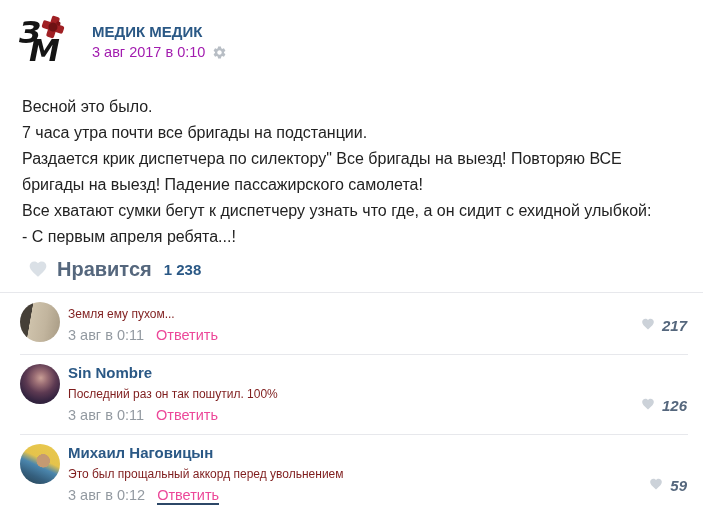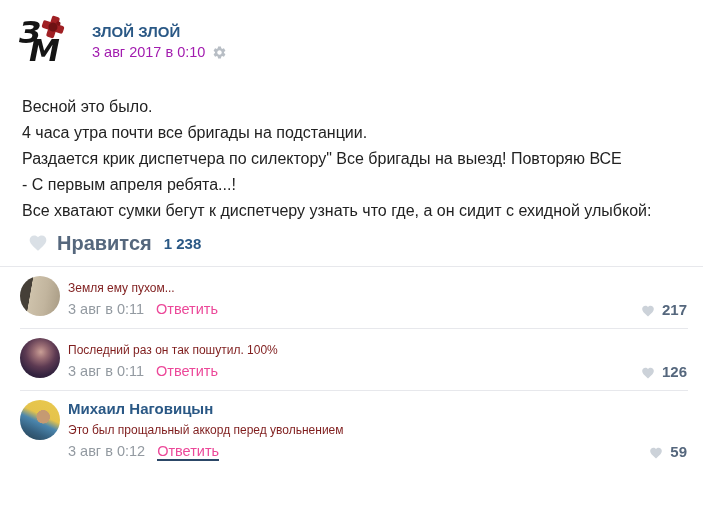--- a/index.html
+++ b/index.html
@@ -37,21 +37,21 @@
   .comment{position:relative;padding:9px 20px 10px 68px;}
   .c-avatar{position:absolute;left:20px;top:9px;width:40px;height:40px;border-radius:50%;cursor:pointer;}
   .av-0{background:linear-gradient(100deg,#453f37 0%,#453f37 28%,#cec2ab 29%,#c2b59e 62%,#a79a83 100%);}
   .av-1{background:radial-gradient(circle at 52% 35%,#c99f96 0%,#9a6d74 20%,#5d3a52 45%,#352440 70%,#241a30 100%);}
   .av-2{background:radial-gradient(circle at 58% 42%,#c59a72 0%,#c59a72 20%,rgba(0,0,0,0) 21%),linear-gradient(205deg,#e9c94f 0%,#e5c34b 40%,#4b86ad 55%,#35607f 75%,#27404f 100%);}
   .c-author{font-size:15px;font-weight:bold;color:#2a5885;line-height:18px;cursor:pointer;display:inline-block;}
   .c-text{margin-top:2px;font-size:12px;color:#7f1d1d;line-height:20px;}
   .c-meta{margin-top:3px;font-size:14.5px;color:#939aa1;line-height:17px;}
   .c-reply{color:#ec4899;margin-left:12px;cursor:pointer;}
   .c-reply.underlined{border-bottom:2px solid #2c4767;padding-bottom:0px;}
-  .c-like{position:absolute;right:16px;bottom:10px;display:flex;align-items:flex-end;cursor:pointer;}
+  .c-like{position:absolute;right:16px;bottom:20px;display:flex;align-items:flex-start;cursor:pointer;font-style:italic;}
   .heart-small{width:14px;height:14px;display:inline-flex;}
   .c-like-count{margin-left:7px;font-size:15px;font-weight:bold;color:#55677d;}
 </style>
 </head>
 <body>
 
 <div class="card">
 
   <div class="post-header">
     <div class="logo-avatar">
@@ -60,38 +60,39 @@
           <rect x="-4" y="-11" width="8" height="22" rx="2" fill="#a02024"></rect>
           <rect x="-11" y="-4" width="22" height="8" rx="2" fill="#a02024"></rect>
           <circle cx="0" cy="0" r="4.5" fill="#6e1113"></circle>
           <circle cx="4" cy="-5" r="2.2" fill="#7c1216"></circle>
         </g>
         <text x="1" y="29" font-family="DejaVu Sans, sans-serif" font-size="31" font-weight="bold" font-style="italic" fill="#141414">З</text>
         <text x="11" y="47" font-family="DejaVu Sans, sans-serif" font-size="31" font-weight="bold" font-style="italic" fill="#141414">М</text>
       </svg>
     </div>
     <div class="post-head-text">
-      <span class="post-author">ЗЛОЙ ЗЛОЙ</span>
+      <span class="post-author">МЕДИК МЕДИК</span>
       <div class="post-date-row">
         <span class="post-date">3 авг 2017 в 0:10</span>
         <span class="gear">
           <svg width="15" height="15" viewBox="0 0 24 24" fill="#b8bec5">
               <path d="M19.14 12.94c.04-.3.06-.61.06-.94 0-.32-.02-.64-.07-.94l2.03-1.58c.18-.14.23-.41.12-.61l-1.92-3.32c-.12-.22-.37-.29-.59-.22l-2.39.96c-.5-.38-1.03-.7-1.62-.94l-.36-2.54c-.04-.24-.24-.41-.48-.41h-3.84c-.24 0-.43.17-.47.41l-.36 2.54c-.59.24-1.13.57-1.62.94l-2.39-.96c-.22-.08-.47 0-.59.22L2.74 8.87c-.12.21-.08.47.12.61l2.03 1.58c-.05.3-.09.63-.09.94s.02.64.07.94l-2.03 1.58c-.18.14-.23.41-.12.61l1.92 3.32c.12.22.37.29.59.22l2.39-.96c.5.38 1.03.7 1.62.94l.36 2.54c.05.24.24.41.48.41h3.84c.24 0 .44-.17.47-.41l.36-2.54c.59-.24 1.13-.56 1.62-.94l2.39.96c.22.08.47 0 .59-.22l1.92-3.32c.12-.22.07-.47-.12-.61l-2.01-1.58zM12 15.6c-1.98 0-3.6-1.62-3.6-3.6s1.62-3.6 3.6-3.6 3.6 1.62 3.6 3.6-1.62 3.6-3.6 3.6z"></path>
             </svg>
         </span>
       </div>
     </div>
   </div>
 
   <div class="post-text">
     <div class="line">Весной это было.</div>
-    <div class="line">4 часа утра почти все бригады на подстанции.</div>
+    <div class="line">7 часа утра почти все бригады на подстанции.</div>
     <div class="line">Раздается крик диспетчера по силектору" Все бригады на выезд! Повторяю ВСЕ</div>
+    <div class="line">бригады на выезд! Падение пассажирского самолета!</div>
+    <div class="line">Все хватают сумки бегут к диспетчеру узнать что где, а он сидит с ехидной улыбкой:</div>
     <div class="line">- С первым апреля ребята...!</div>
-    <div class="line">Все хватают сумки бегут к диспетчеру узнать что где, а он сидит с ехидной улыбкой:</div>
   </div>
 
   <div class="likes-row">
     <span class="heart-big">
       <svg width="20" height="20" viewBox="0 0 24 24" fill="#dae0e6">
           <path d="M12 21.35l-1.45-1.32C5.4 15.36 2 12.28 2 8.5 2 5.42 4.42 3 7.5 3c1.74 0 3.41.81 4.5 2.09C13.09 3.81 14.76 3 16.5 3 19.58 3 22 5.42 22 8.5c0 3.78-3.4 6.86-8.55 11.54L12 21.35z"></path>
         </svg>
     </span>
     <span class="like-label">Нравится</span>
     <span class="like-count">1 238</span>
@@ -114,20 +115,21 @@
             </svg>
         </span>
         <span class="c-like-count">217</span>
       </div>
     </div>
 
     <div class="divider inset"></div>
 
     <div class="comment">
       <div class="c-avatar av-1"></div>
+      <span class="c-author">Sin Nombre</span>
       <div class="c-text">Последний раз он так пошутил. 100%</div>
       <div class="c-meta">
         <span>3 авг в 0:11</span><span class="c-reply">Ответить</span>
       </div>
       <div class="c-like">
         <span class="heart-small">
           <svg width="14" height="14" viewBox="0 0 24 24" fill="#ccd2d9">
               <path d="M12 21.35l-1.45-1.32C5.4 15.36 2 12.28 2 8.5 2 5.42 4.42 3 7.5 3c1.74 0 3.41.81 4.5 2.09C13.09 3.81 14.76 3 16.5 3 19.58 3 22 5.42 22 8.5c0 3.78-3.4 6.86-8.55 11.54L12 21.35z"></path>
             </svg>
         </span>

